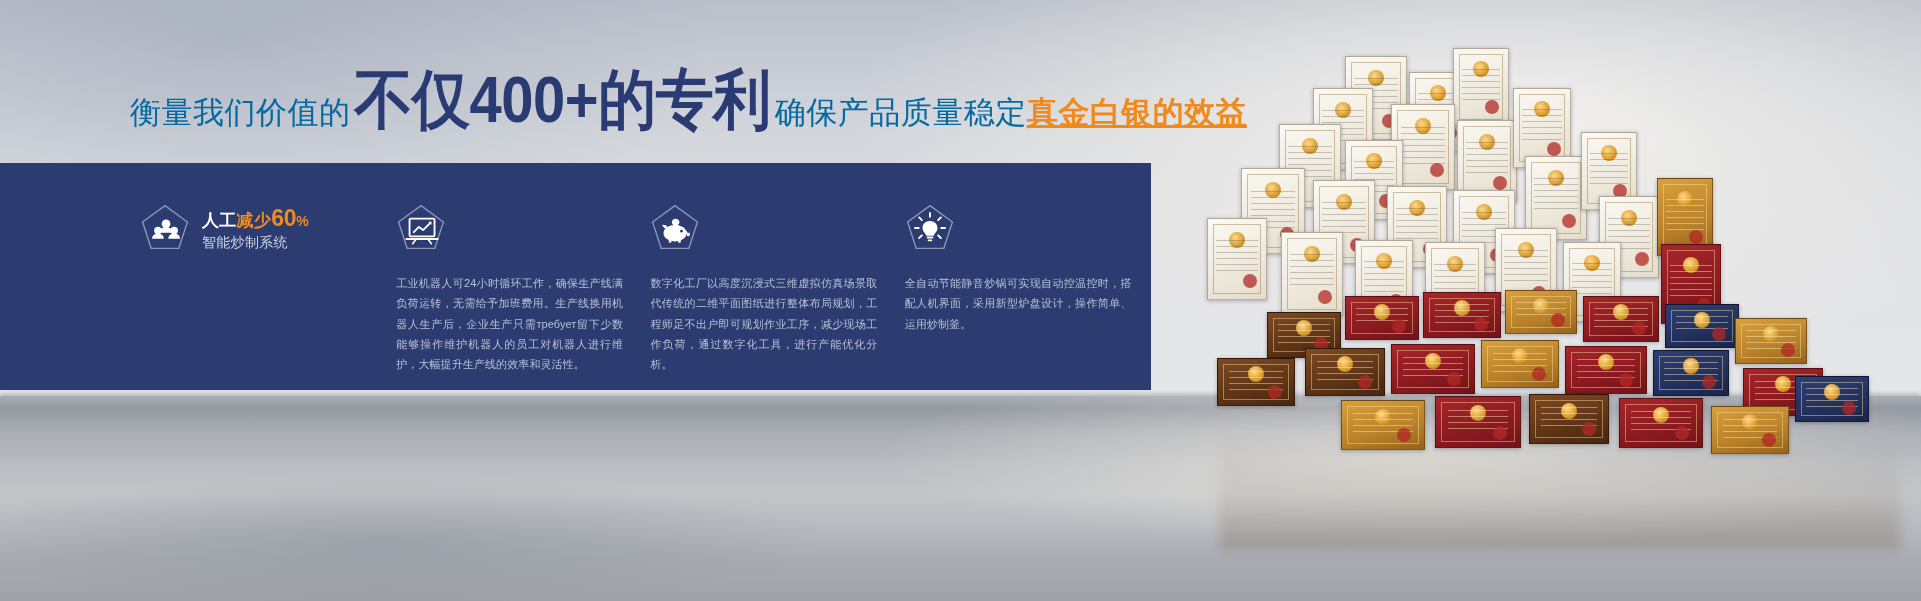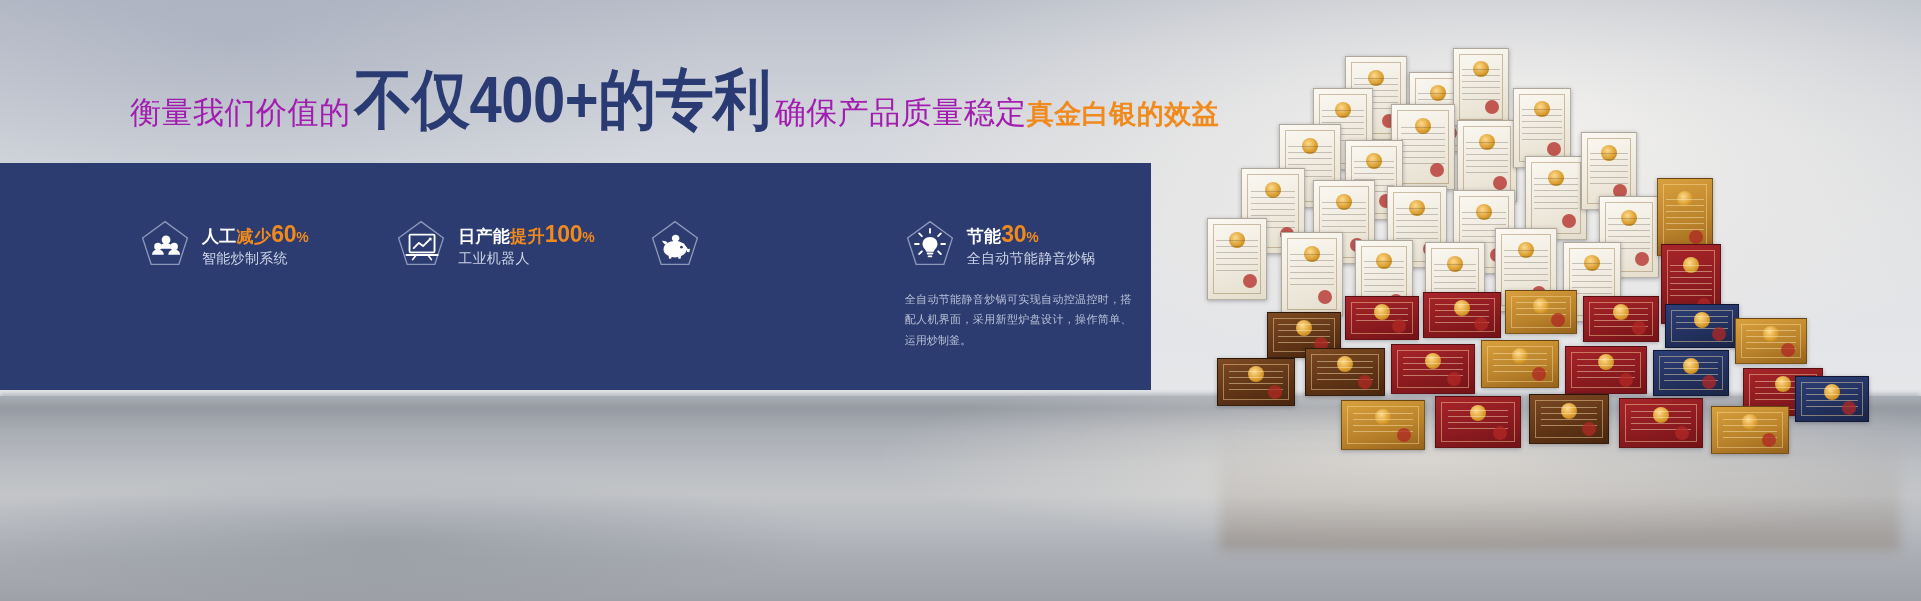--- a/index.html
+++ b/index.html
@@ -71,58 +71,59 @@
     position: absolute;
     left: 130px; top: 74px;
     height: 62px;
     display: flex;
     align-items: baseline;
     white-space: nowrap;
   }
   .hl-sm {
     font-size: 31px;
     font-weight: 500;
-    color: #a21caf;
+    color: #0369a1;
     letter-spacing: 0.5px;
     line-height: 1;
   }
   .hl-big {
     font-size: 58px;
     font-weight: 900;
     color: #2a3a73;
     letter-spacing: -0.5px;
     line-height: 1;
     margin: 0 4px;
     transform: scaleY(1.12);
     transform-origin: bottom;
   }
   .hl-orange {
-    font-size: 27px;
+    font-size: 31px;
     font-weight: 700;
     color: #f08a1c;
     letter-spacing: 0.5px;
     line-height: 1;
+    text-decoration: underline;
   }
 
   
   .panel {
     position: absolute;
     left: 0; top: 163px;
     width: 1151px; height: 227px;
     background: #2c3b70;
   }
   .panel-features {
     position: absolute;
     left: 0; top: 0;
     width: 100%; height: 100%;
     display: flex;
   }
   .feature {
     position: relative;
-    padding-top: 52px;
+    padding-top: 36px;
   }
   .feature:nth-child(1) { width: 260px; margin-left: 140px; }
   .feature:nth-child(2) { width: 258px; margin-left: 0; }
   .feature:nth-child(3) { width: 258px; margin-left: 0; }
   .feature:nth-child(4) { width: 250px; margin-left: 0; }
 
   .feat-head {
     display: flex;
     align-items: center;
     height: 58px;
@@ -570,65 +571,59 @@
           <polygon points="24,2.5 45.5,18.2 37.3,43.5 10.7,43.5 2.5,18.2" fill="none" stroke="rgba(190,200,225,0.65)" stroke-width="1.3"></polygon>
 
     <rect x="13" y="15" width="24" height="17" rx="1" fill="none" stroke="#fff" stroke-width="1.8"></rect>
     <polyline points="17,28 22,23 26,26 33,19" fill="none" stroke="#fff" stroke-width="1.8" stroke-linecap="round" stroke-linejoin="round"></polyline>
     <polygon points="31,18 34,18 34,21" fill="#fff"></polygon>
     <line x1="10" y1="34.6" x2="40" y2="34.6" stroke="#fff" stroke-width="1.8" stroke-linecap="round"></line>
     <line x1="19" y1="35" x2="16" y2="39" stroke="#fff" stroke-width="1.6" stroke-linecap="round"></line>
     <line x1="31" y1="35" x2="34" y2="39" stroke="#fff" stroke-width="1.6" stroke-linecap="round"></line>
         </svg>
       </span>
-      <span class="feat-titles">
-        <span class="feat-title"><span>日产能</span><span class="accent">提升</span><span class="num">100</span><span class="pct">%</span></span>
-        <span class="feat-sub">工业机器人</span>
-      </span>
     </div>
+    <p class="feat-body">工业机器人可24小时循环工作，确保生产线满负荷运转，无需给予加班费用。生产线换用机器人生产后，企业生产只需требует留下少数能够操作维护机器人的员工对机器人进行维护，大幅提升生产线的效率和灵活性。</p>
   </div>
         <div class="feature">
     <div class="feat-head">
       <span class="pentagon">
         <svg viewBox="0 0 48 48" aria-hidden="true">
           <polygon points="24,2.5 45.5,18.2 37.3,43.5 10.7,43.5 2.5,18.2" fill="none" stroke="rgba(190,200,225,0.65)" stroke-width="1.3"></polygon>
 
     <ellipse cx="24" cy="29" rx="11" ry="8" fill="#fff"></ellipse>
     <path d="M33 25.5c1.6.6 2.8 1.9 3.2 3.4l2.2-.4-.6 3.4-2.1-.3" fill="#fff"></path>
     <circle cx="30.2" cy="27" r="1.3" fill="#2c3b70"></circle>
     <path d="M14.5 24.5c-1.4-1.1-2.4-2.2-2.9-3.6 2.3-.2 4 .5 5.3 1.8z" fill="#fff"></path>
     <rect x="18" y="34.5" width="2.6" height="3.6" rx="1" fill="#fff"></rect>
     <rect x="27" y="34.5" width="2.6" height="3.6" rx="1" fill="#fff"></rect>
     <path d="M21 18.5c0-2 1.6-3.3 3.6-3.3s3.6 1.3 3.6 3.3c0 1.6-1.2 2.7-2.6 3.1l-2 .2c-1.4-.4-2.6-1.6-2.6-3.3z" fill="#fff"></path>
     <rect x="22.4" y="21.2" width="5" height="1.6" rx=".6" fill="#fff"></rect>
         </svg>
       </span>
     </div>
+    <p class="feat-body">数字化工厂以高度沉浸式三维虚拟仿真场景取代传统的二维平面图纸进行整体布局规划，工程师足不出户即可规划作业工序，减少现场工作负荷，通过数字化工具，进行产能优化分析。</p>
   </div>
         <div class="feature">
     <div class="feat-head">
       <span class="pentagon">
         <svg viewBox="0 0 48 48" aria-hidden="true">
           <polygon points="24,2.5 45.5,18.2 37.3,43.5 10.7,43.5 2.5,18.2" fill="none" stroke="rgba(190,200,225,0.65)" stroke-width="1.3"></polygon>
 
     <path d="M24 17.2c4.2 0 7.2 3 7.2 6.8 0 2.6-1.5 4.1-2.5 5.3-.7.8-1 1.4-1.1 2.2h-7.2c-.1-.8-.4-1.4-1.1-2.2-1-1.2-2.5-2.7-2.5-5.3 0-3.8 3-6.8 7.2-6.8z" fill="#fff"></path>
     <rect x="20.8" y="32.2" width="6.4" height="1.8" rx=".8" fill="#fff"></rect>
     <rect x="21.8" y="35" width="4.4" height="1.7" rx=".8" fill="#fff"></rect>
     <line x1="24" y1="9.5" x2="24" y2="13.2" stroke="#fff" stroke-width="1.8" stroke-linecap="round"></line>
     <line x1="13.6" y1="13.8" x2="16.2" y2="16.4" stroke="#fff" stroke-width="1.8" stroke-linecap="round"></line>
     <line x1="34.4" y1="13.8" x2="31.8" y2="16.4" stroke="#fff" stroke-width="1.8" stroke-linecap="round"></line>
     <line x1="9.6" y1="24" x2="13.2" y2="24" stroke="#fff" stroke-width="1.8" stroke-linecap="round"></line>
     <line x1="38.4" y1="24" x2="34.8" y2="24" stroke="#fff" stroke-width="1.8" stroke-linecap="round"></line>
     <line x1="13.6" y1="33.6" x2="16.2" y2="31" stroke="#fff" stroke-width="1.8" stroke-linecap="round"></line>
     <line x1="34.4" y1="33.6" x2="31.8" y2="31" stroke="#fff" stroke-width="1.8" stroke-linecap="round"></line>
         </svg>
       </span>
-      <span class="feat-titles">
-        <span class="feat-title"><span>节能</span><span class="accent"></span><span class="num">30</span><span class="pct">%</span></span>
-        <span class="feat-sub">全自动节能静音炒锅</span>
-      </span>
     </div>
     <p class="feat-body">全自动节能静音炒锅可实现自动控温控时，搭配人机界面，采用新型炉盘设计，操作简单、运用炒制釜。</p>
   </div>
       </div>
   </div>
 
 </div>
 
 </body></html>

